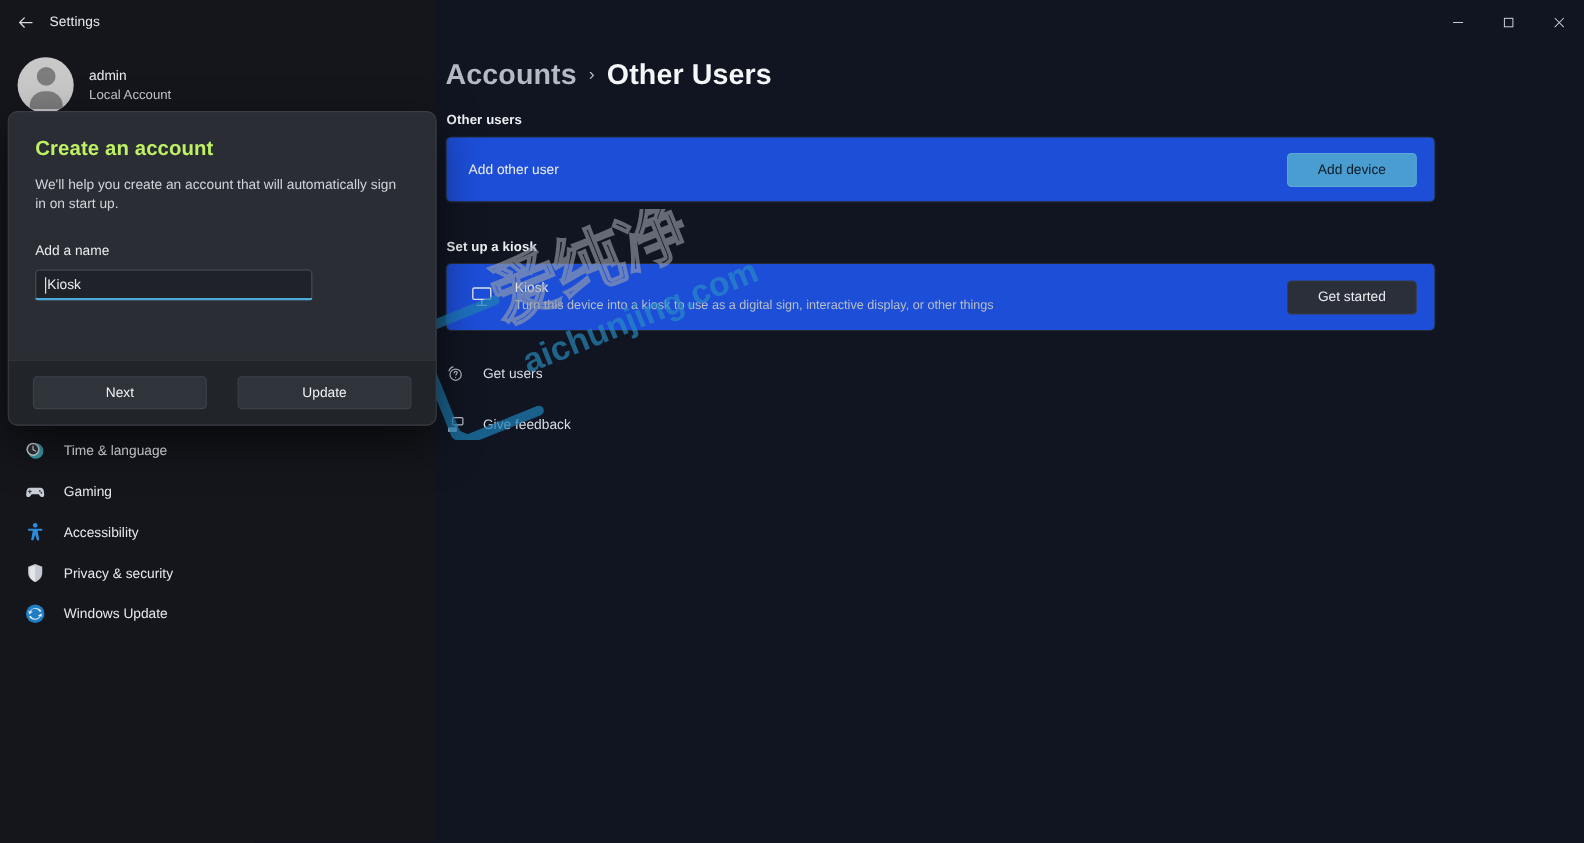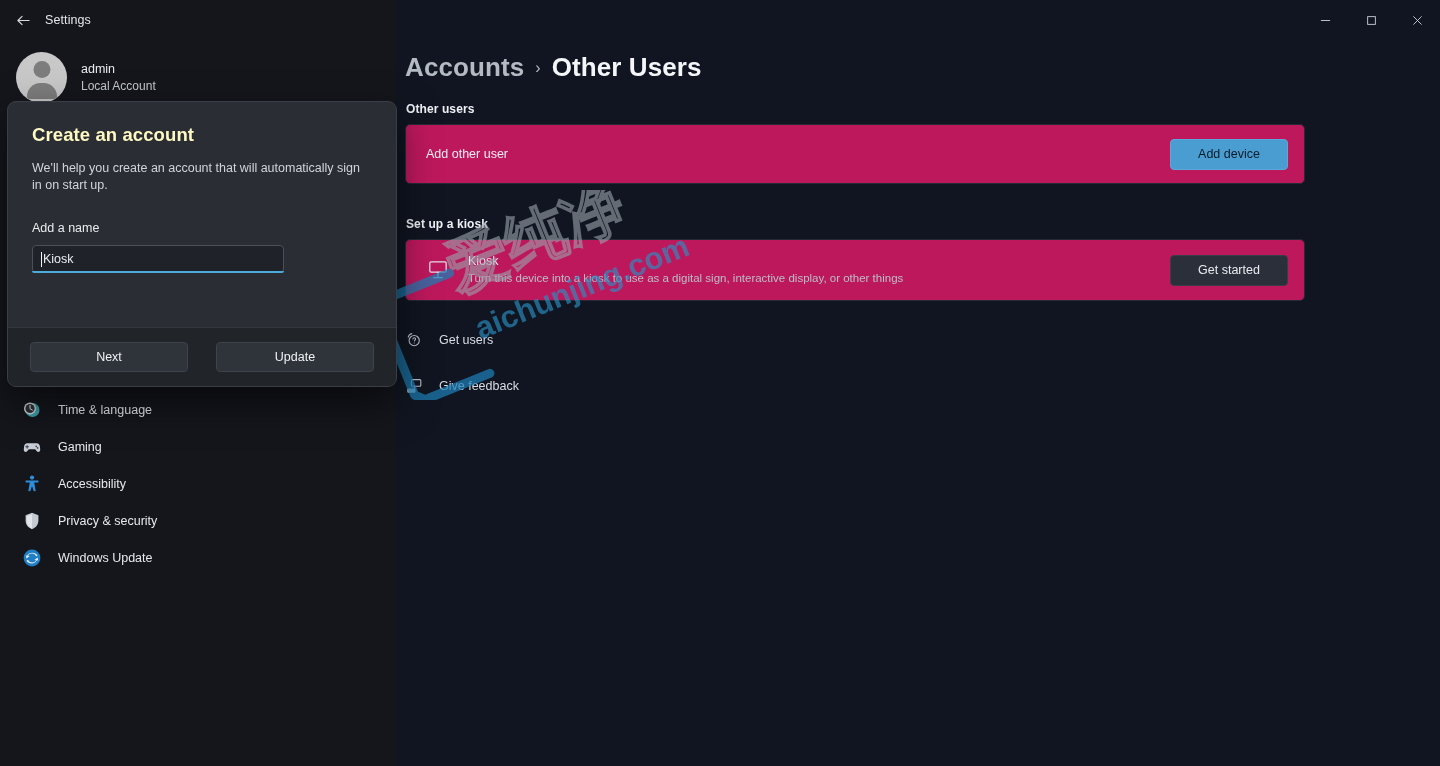--- a/index.html
+++ b/index.html
@@ -82,21 +82,21 @@
   .crumb-dim { color: #b4bac2; font-weight: 600; }
   .crumb-sep { font-size: 16px; color: #b4bac2; font-weight: 400; position: relative; top: -3px; }
   .crumb-cur { color: #f4f6f8; font-weight: 600; }
 
   .section-label {
     position: absolute; left: 10px;
     font-size: 12px; color: #eef1f4; font-weight: 700; letter-spacing: .1px;
   }
   .card {
     position: absolute; left: 9px; width: 900px;
-    background: #be185d; border: 1px solid #262a35; border-radius: 5px;
+    background: #1d4ed8; border: 1px solid #262a35; border-radius: 5px;
     display: flex; align-items: center;
   }
   .card-inner { display: flex; align-items: center; width: 100%; padding: 0 16px 0 20px; }
   .card-icon { width: 24px; height: 24px; flex: none; margin-right: 18px; color: #dfe3e8; display:flex; align-items:center; justify-content:center; }
   .card-texts { flex: 1 1 auto; min-width: 0; }
   .card-title { font-size: 12.5px; color: #eceff2; line-height: 17px; }
   .card-desc { font-size: 11.5px; color: #b9bfc8; line-height: 17px; }
   .card-single { font-size: 12.5px; color: #eceff2; }
 
   .btn {
@@ -119,21 +119,21 @@
   }
 
   
   .dialog {
     position: absolute; left: 7px; top: 101px; width: 390px; height: 286px;
     background: #2a2d33; border: 1px solid #3a3e46; border-radius: 9px;
     z-index: 10; overflow: hidden;
     box-shadow: 0 16px 40px rgba(0,0,0,.55);
   }
   .dlg-body { padding: 22px 24px 0 24px; height: 227px; }
-  .dlg-title { font-size: 18.5px; color: #fef9c3; font-weight: 700; letter-spacing: .1px; }
+  .dlg-title { font-size: 18.5px; color: #bef264; font-weight: 700; letter-spacing: .1px; }
   .dlg-desc { margin-top: 14px; font-size: 12.5px; color: #d0d5db; line-height: 17px; max-width: 348px; }
   .dlg-field-label { margin-top: 27px; font-size: 12.5px; color: #e9ecef; }
   .dlg-input-wrap {
     margin-top: 10px; width: 252px; height: 28px; position: relative;
     background: #1f2228; border: 1px solid #4a4f58; border-radius: 4px;
     display: flex; align-items: center; padding-left: 8px;
   }
   .dlg-input-wrap::after {
     content: ""; position: absolute; left: -1px; right: -1px; bottom: -1px;
     height: 2px; background: #4cabd9; border-radius: 0 0 4px 4px;

